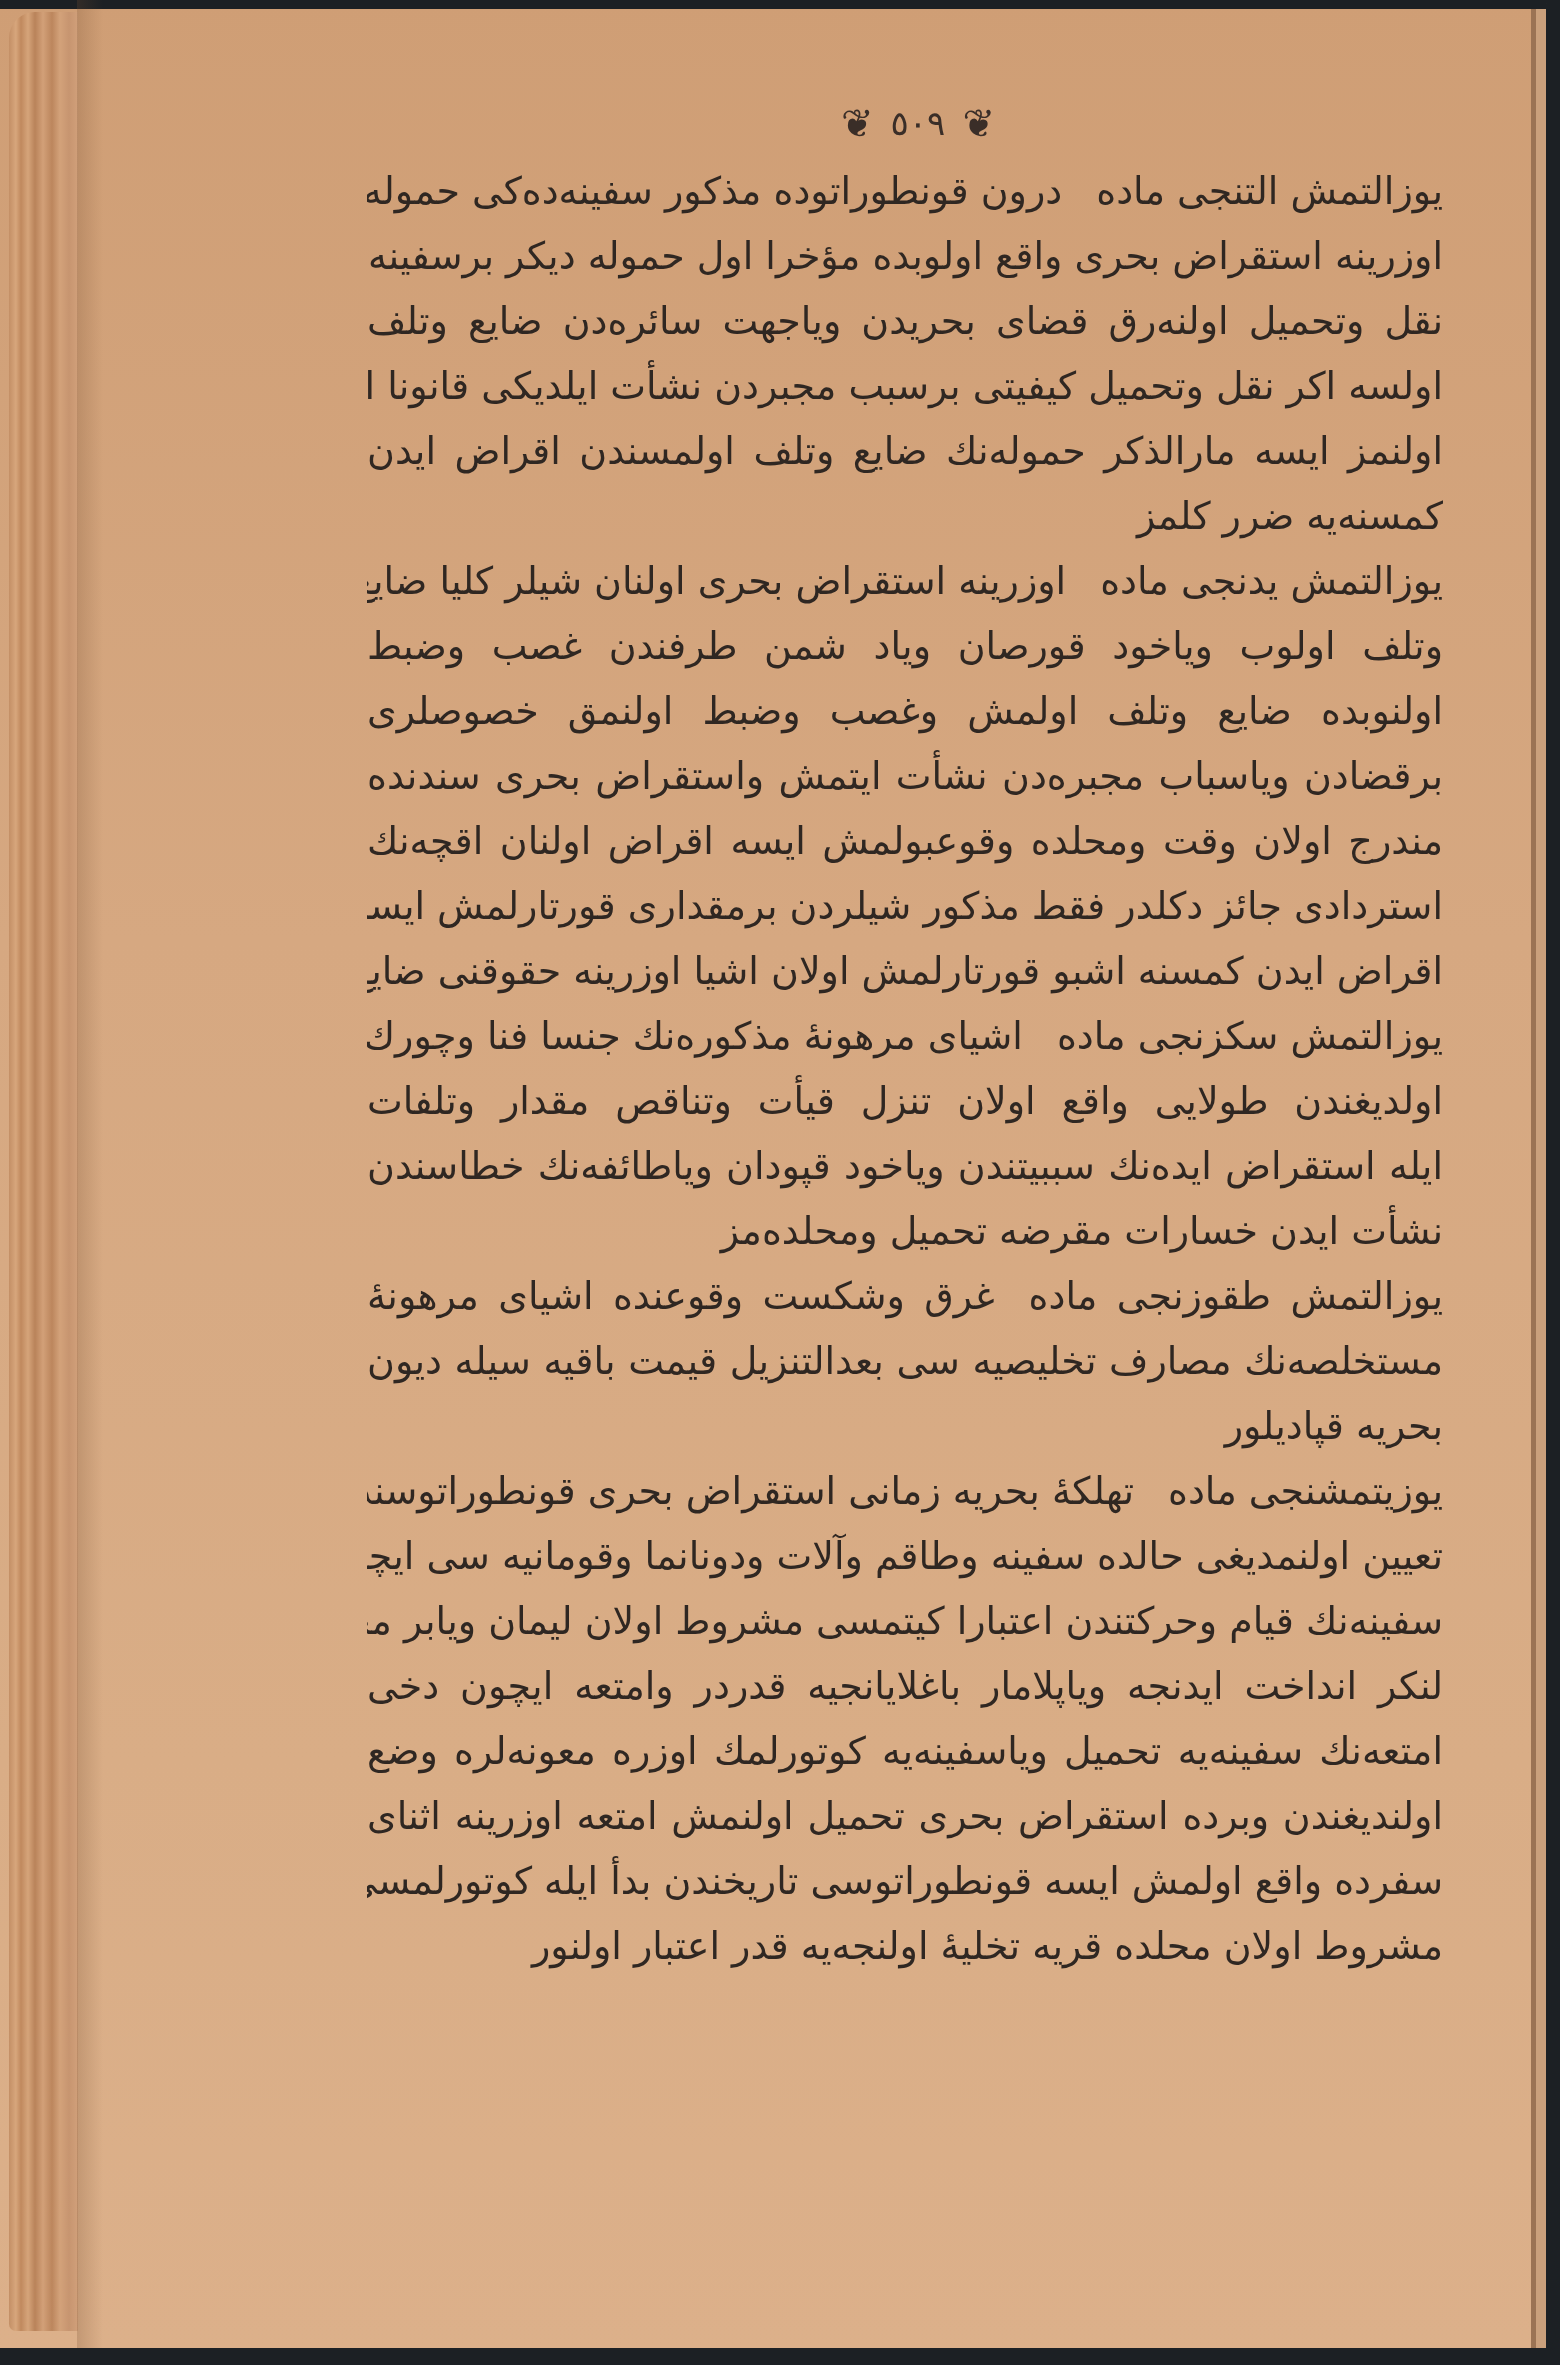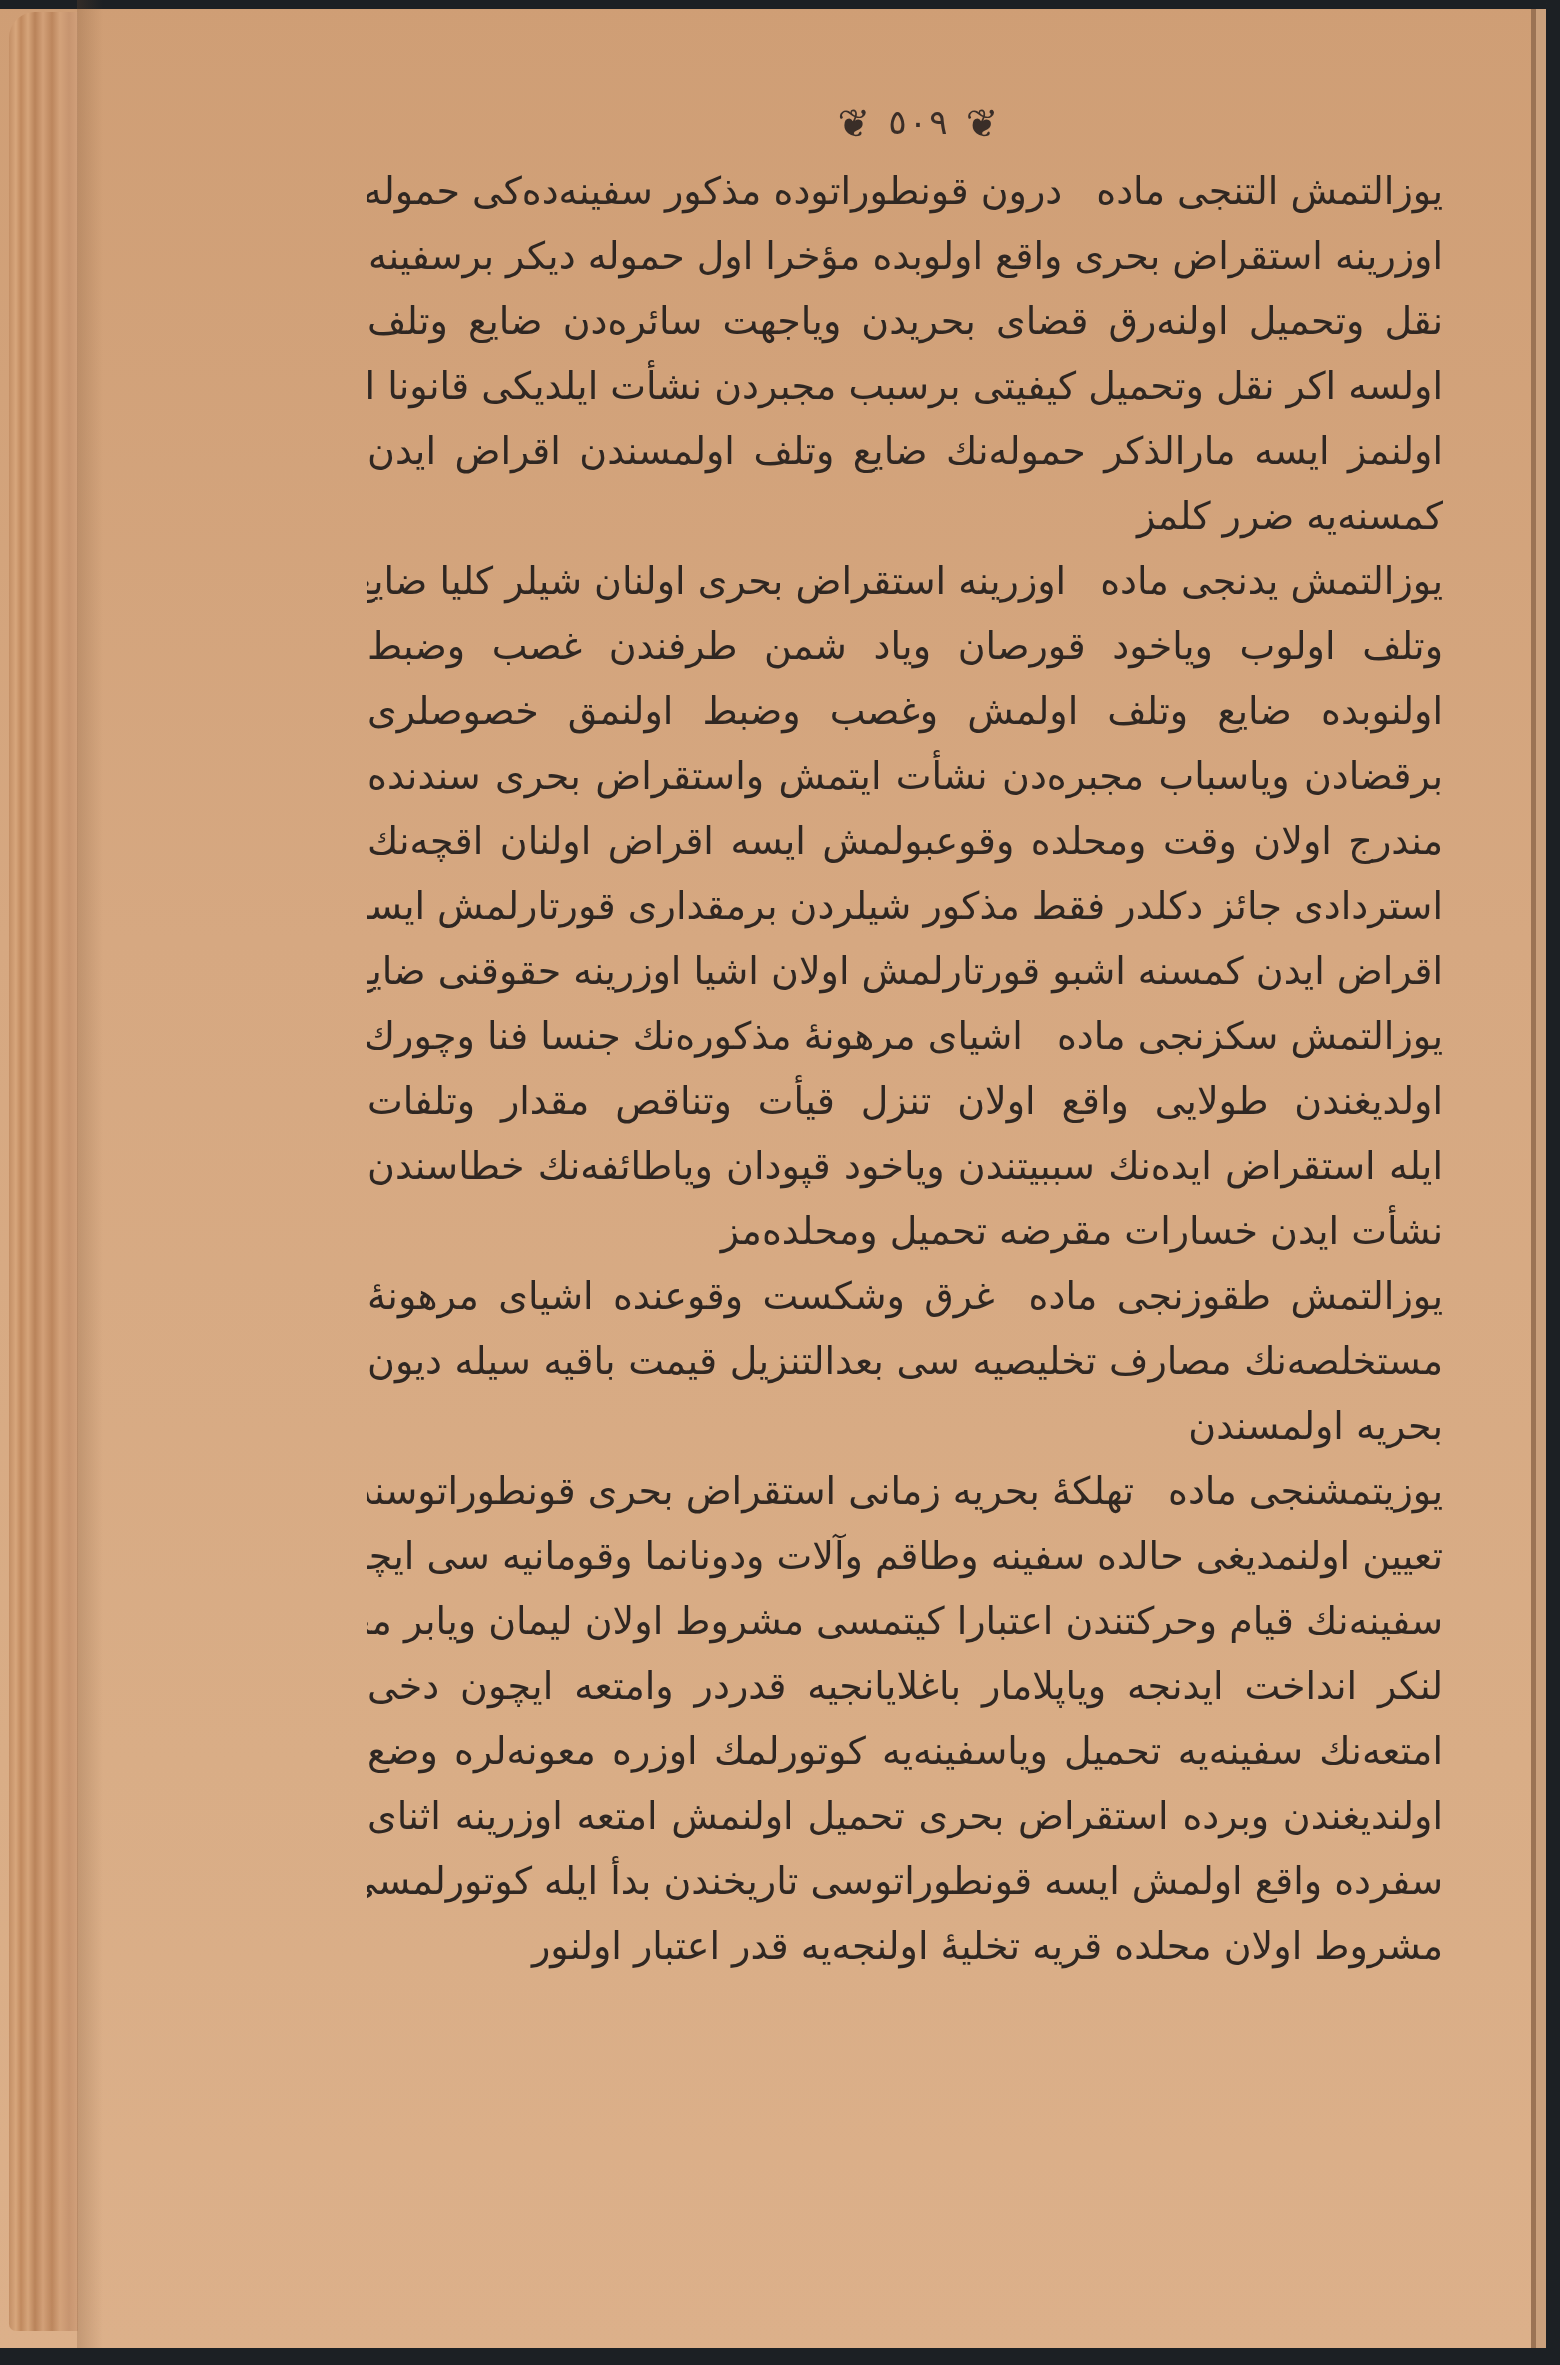--- a/index.html
+++ b/index.html
@@ -44,21 +44,21 @@
   .header {
     position: absolute; top: 93px; left: 815px; width: 206px; height: 60px;
     display: flex; align-items: center; justify-content: center; gap: 17px;
     color: #3a2e28;
   }
   .ornament {
     font-size: 39px; line-height: 1; color: #3a2e28;
   }
   .page-number {
     font-size: 34px; letter-spacing: 5.1px; direction: rtl;
-    font-family: Liberation Mono, monospace;
+    font-family: Liberation Serif, serif;
   }
   .text-block {
     position: absolute; left: 367px; top: 159px; width: 1076px;
     direction: rtl;
     color: #2f2722;
     font-family: "DejaVu Sans", sans-serif;
     font-size: 38px;
   }
   .line {
     height: 65px; line-height: 65px;
@@ -102,21 +102,21 @@
     <div class="line">استردادی جائز دكلدر فقط مذكور شيلردن برمقداری قورتارلمش ايسه</div>
     <div class="line">اقراض ايدن كمسنه اشبو قورتارلمش اولان اشيا اوزرينه حقوقنی ضايع</div>
 
     <div class="line"><span class="article-lead">يوزالتمش سكزنجی ماده</span><span class="gap"></span><span>اشيای مرهونهٔ مذكوره‌نك جنسا فنا وچورك</span></div>
     <div class="line">اولديغندن طولايی واقع اولان تنزل قيأت وتناقص مقدار وتلفات</div>
     <div class="line">ايله استقراض ايده‌نك سببيتندن وياخود قپودان وياطائفه‌نك خطاسندن</div>
     <div class="line last">نشأت ايدن خسارات مقرضه تحميل ومحلده‌مز</div>
 
     <div class="line"><span class="article-lead">يوزالتمش طقوزنجی ماده</span><span class="gap"></span><span>غرق وشكست وقوعنده اشيای مرهونهٔ</span></div>
     <div class="line">مستخلصه‌نك مصارف تخليصيه سی بعدالتنزيل قيمت باقيه سيله ديون</div>
-    <div class="line last">بحريه اولمسندن</div>
+    <div class="line last">بحريه قپاديلور</div>
 
     <div class="line"><span class="article-lead">يوزيتمشنجی ماده</span><span class="gap"></span><span>تهلكهٔ بحريه زمانی استقراض بحری قونطوراتوسنده</span></div>
     <div class="line">تعيين اولنمديغی حالده سفينه وطاقم وآلات ودونانما وقومانيه سی ايچون</div>
     <div class="line">سفينه‌نك قيام وحركتندن اعتبارا كيتمسی مشروط اولان ليمان ويابر محلده</div>
     <div class="line">لنكر انداخت ايدنجه وياپلامار باغلايانجيه قدردر وامتعه ايچون دخی</div>
     <div class="line">امتعه‌نك سفينه‌يه تحميل وياسفينه‌يه كوتورلمك اوزره معونه‌لره وضع</div>
     <div class="line">اولنديغندن وبرده استقراض بحری تحميل اولنمش امتعه اوزرينه اثنای</div>
     <div class="line">سفرده واقع اولمش ايسه قونطوراتوسی تاريخندن بدأ ايله كوتورلمسی</div>
     <div class="line last">مشروط اولان محلده قريه تخليهٔ اولنجه‌يه قدر اعتبار اولنور</div>
 

